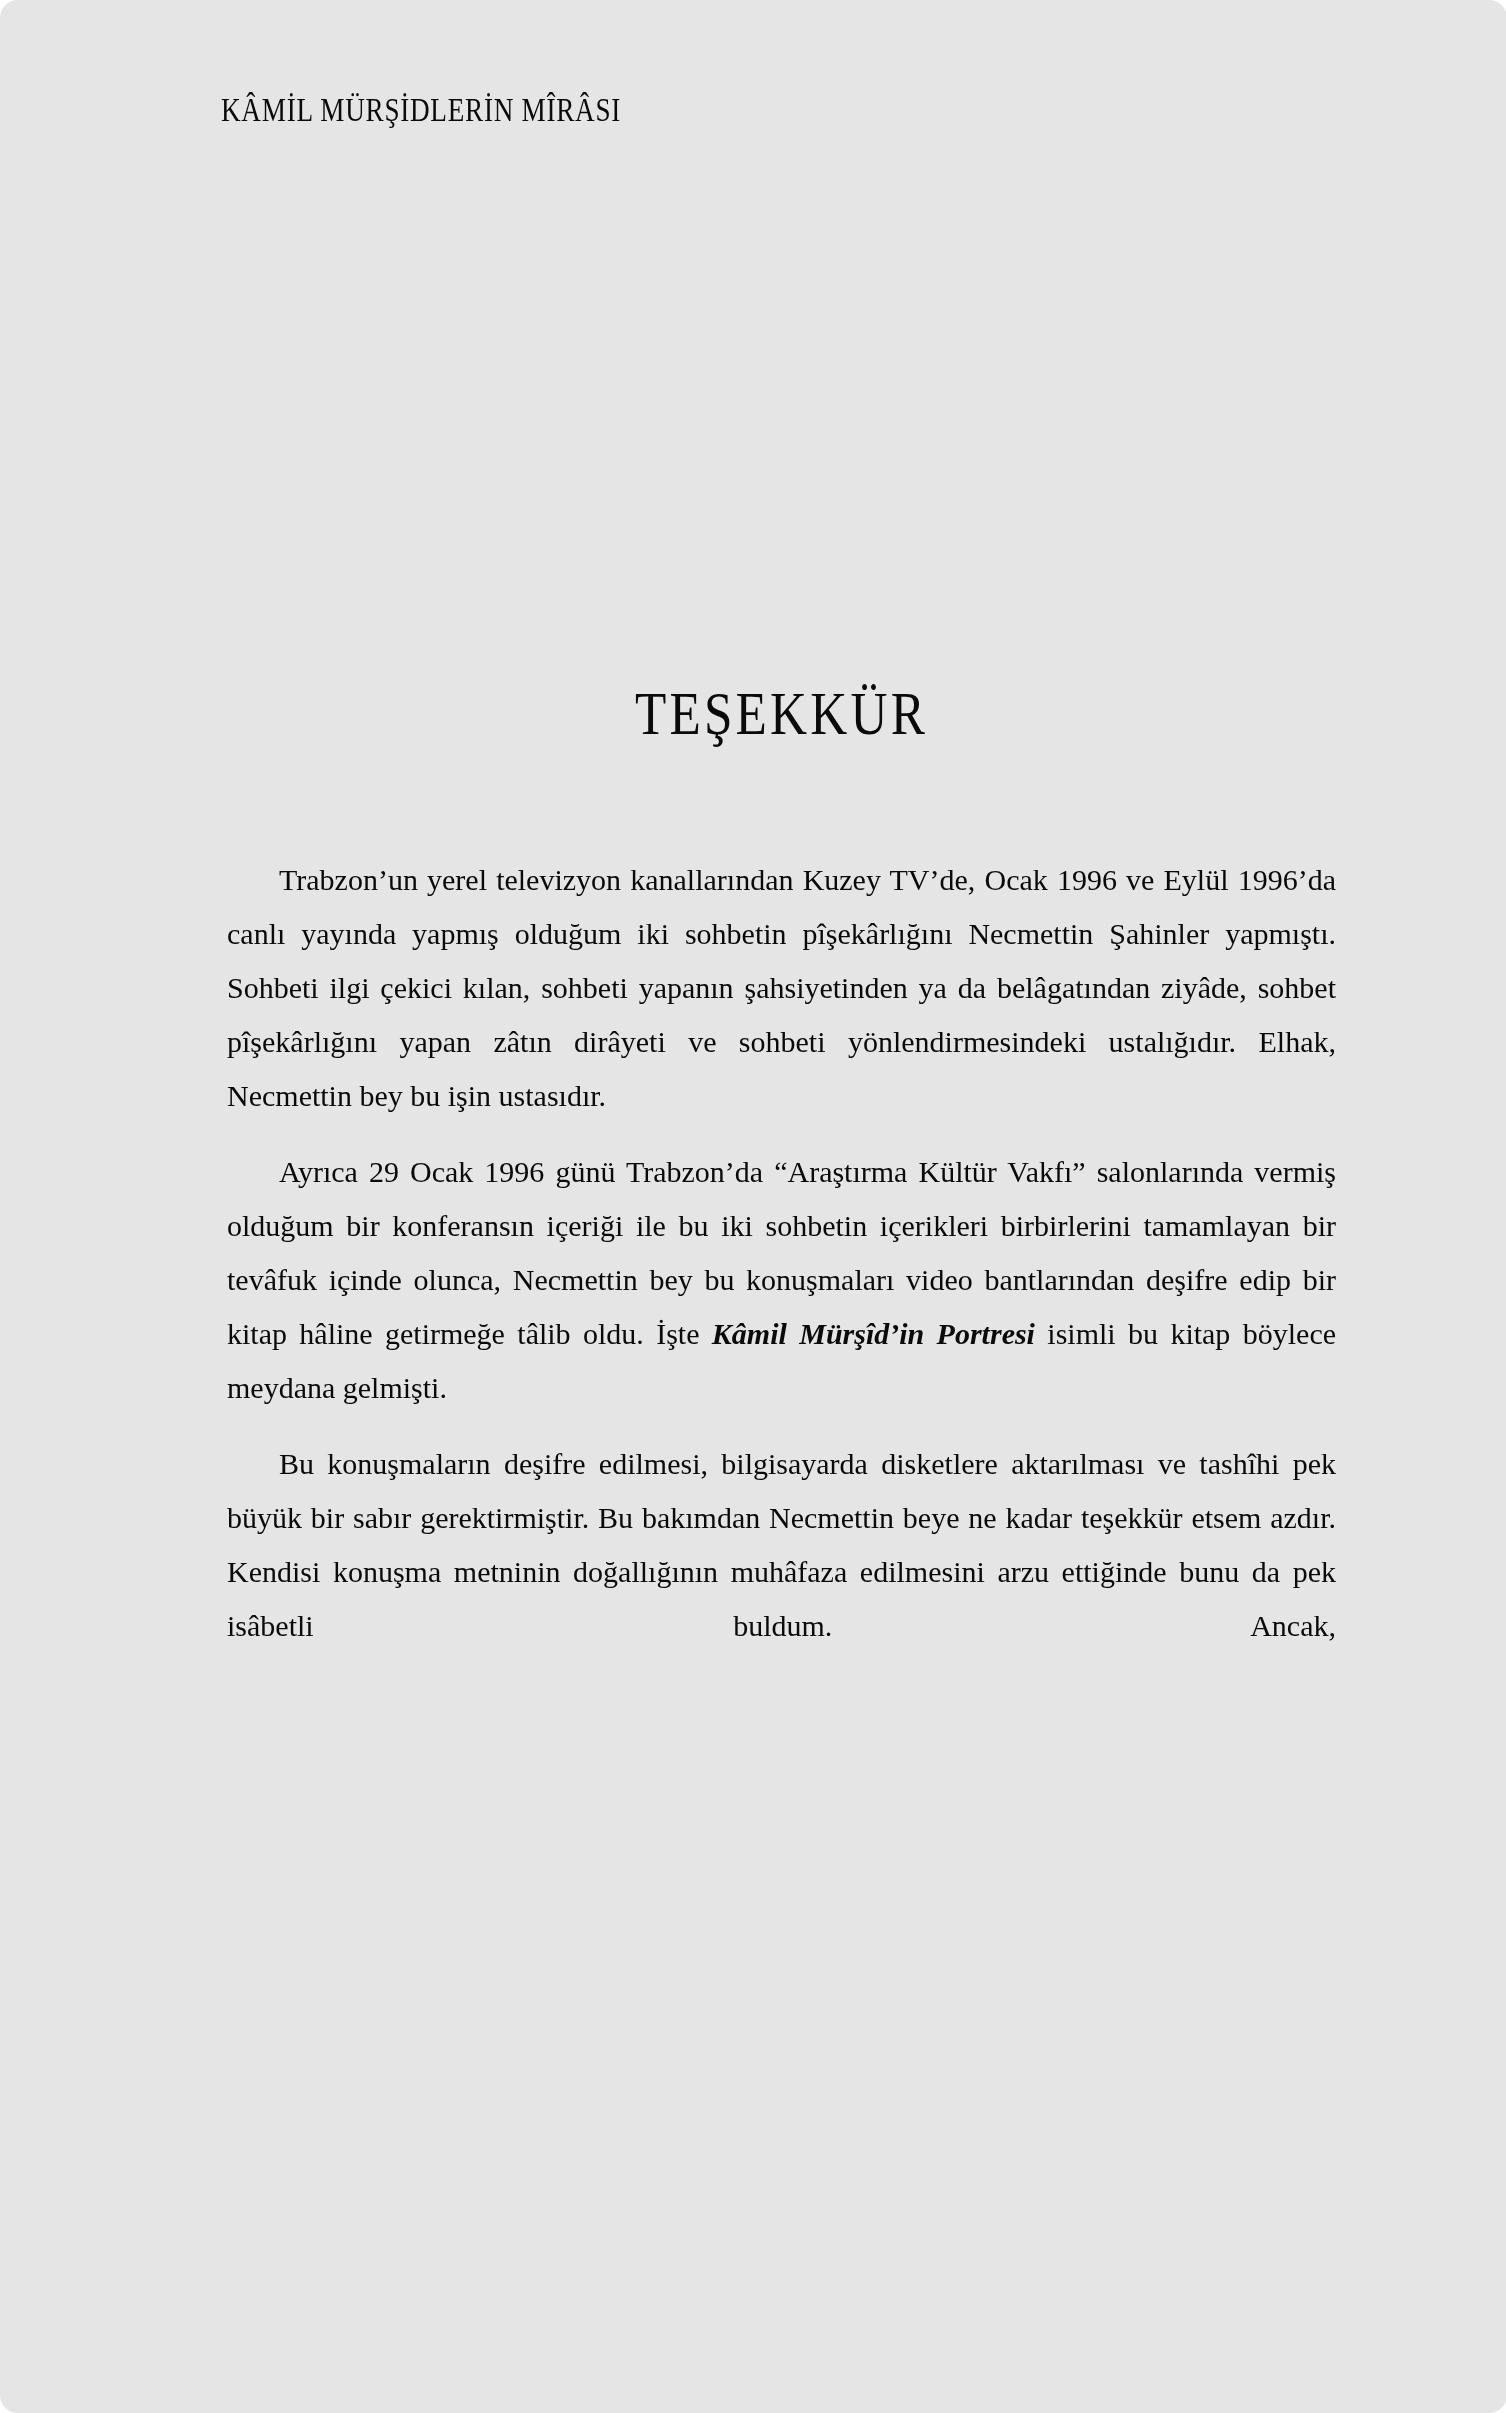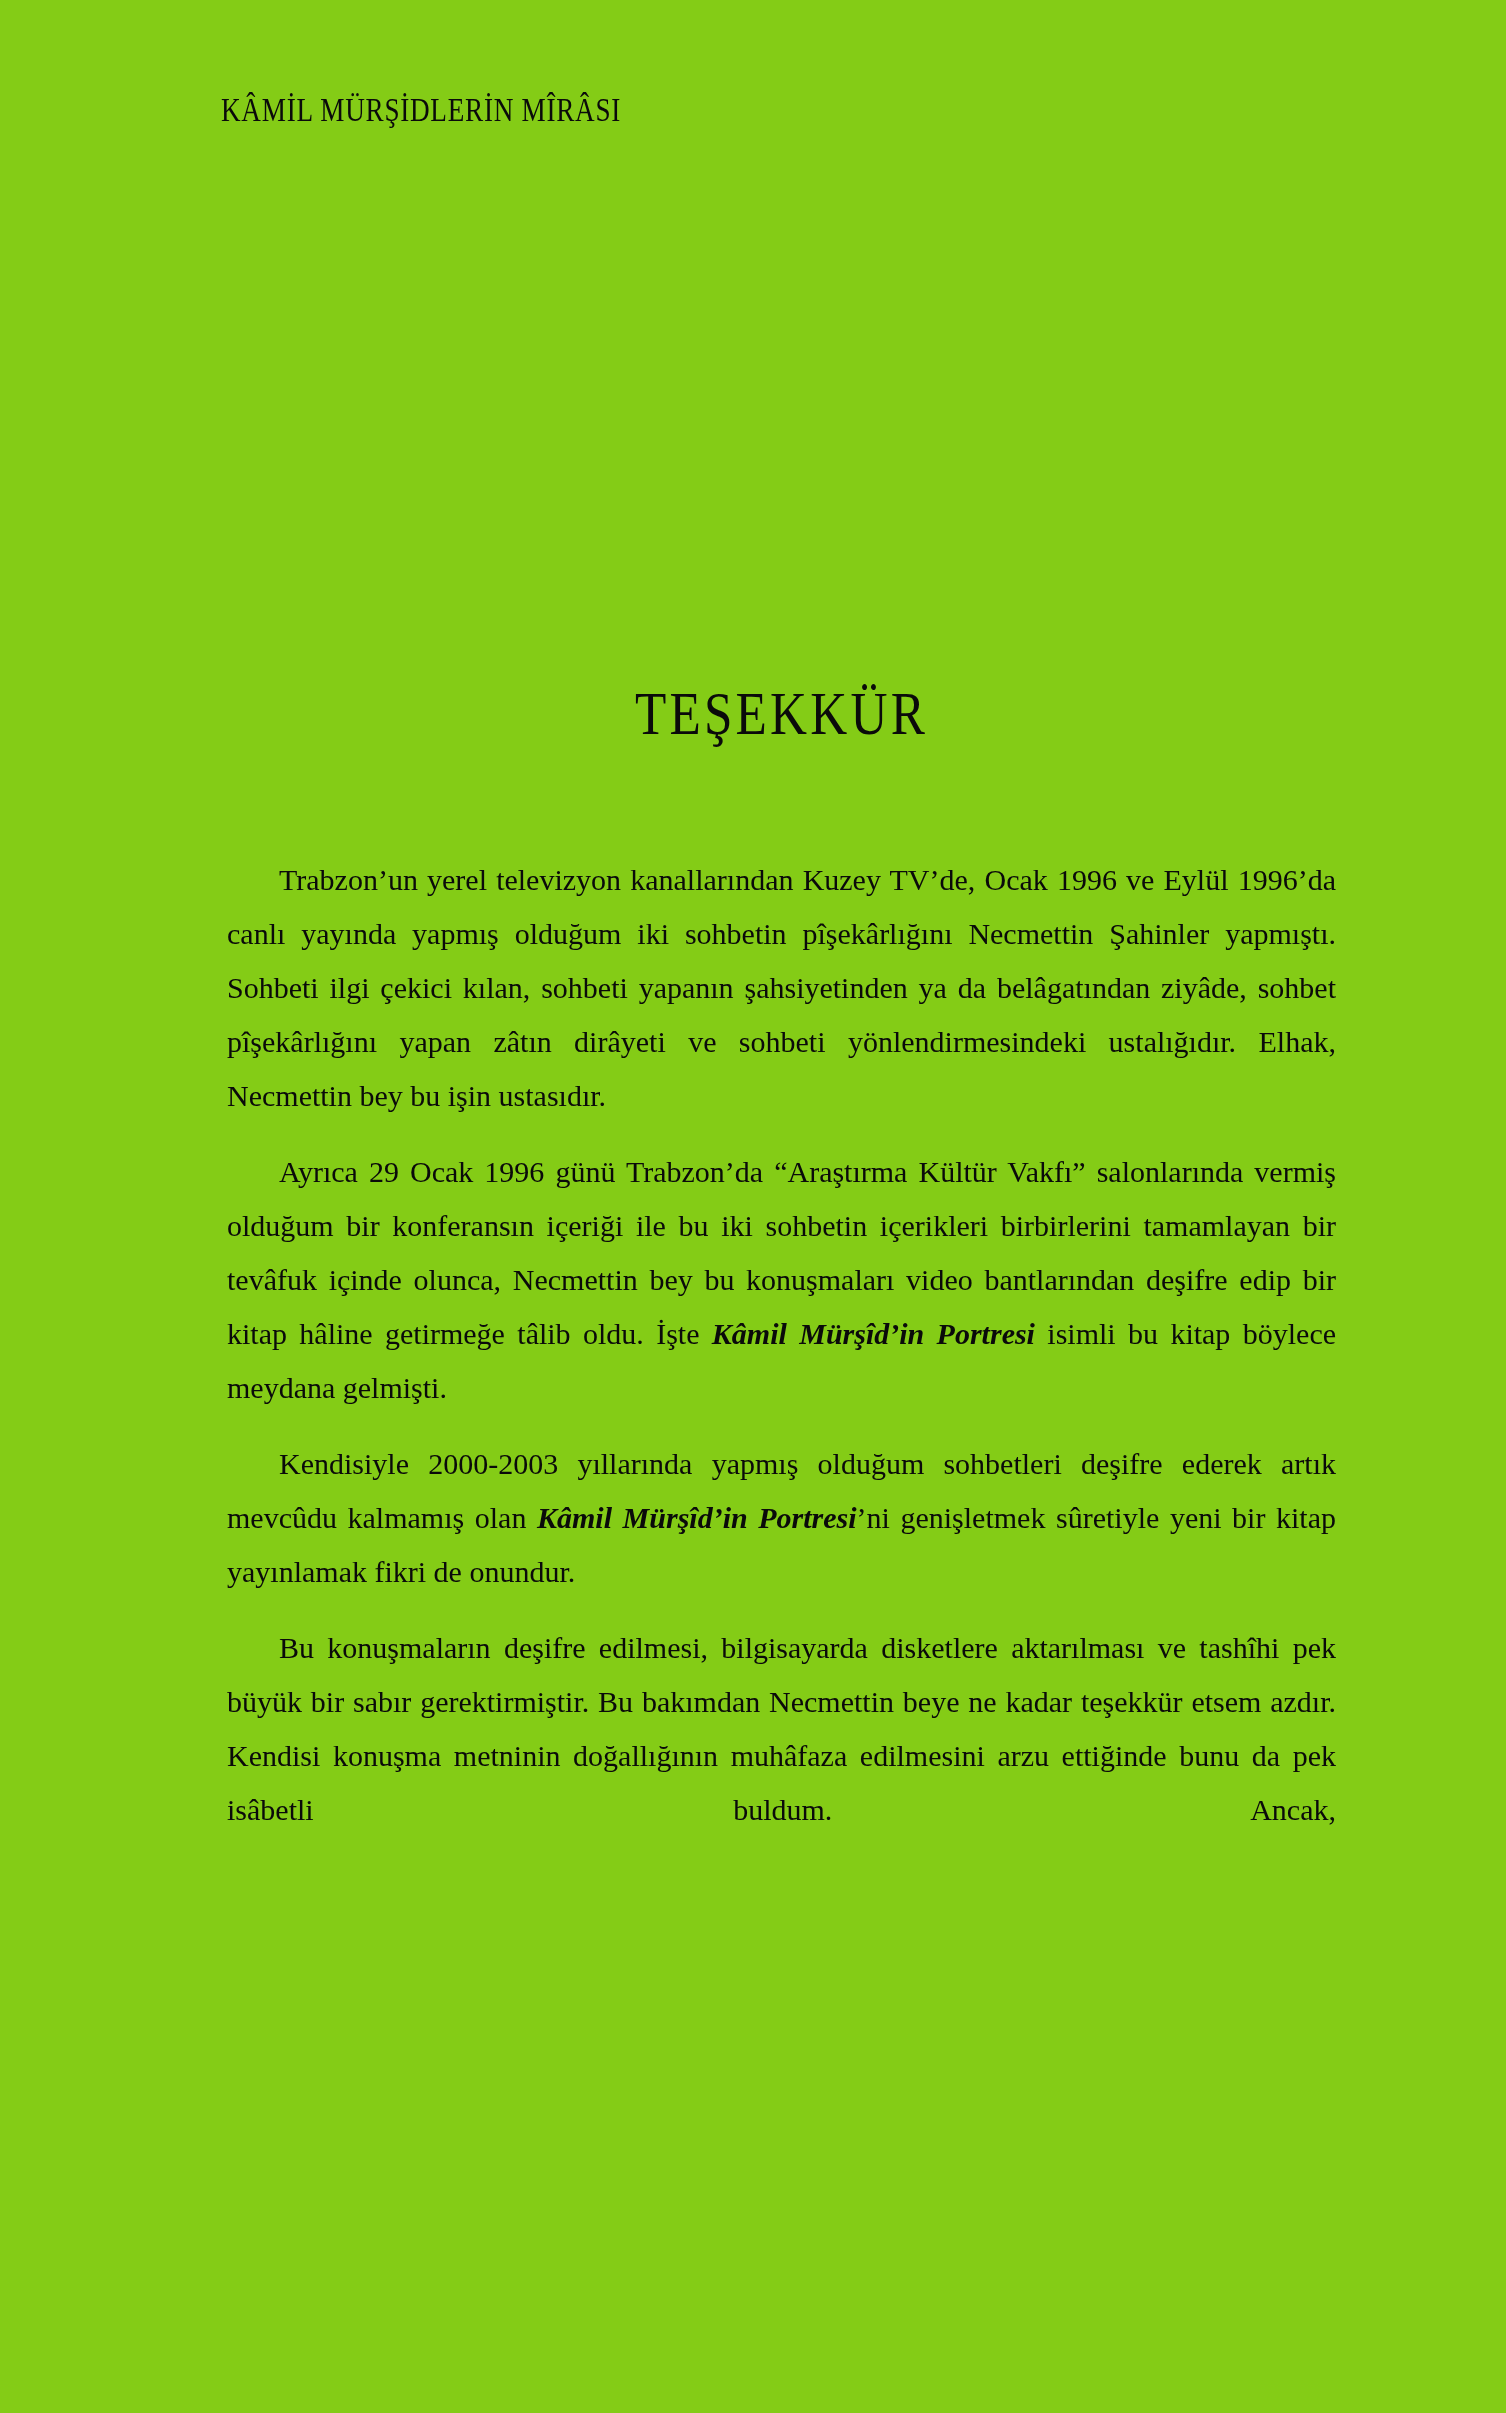--- a/index.html
+++ b/index.html
@@ -11,21 +11,22 @@
     height: 2413px;
     background: #ffffff;
     position: relative;
     font-family: "Liberation Serif", "DejaVu Serif", serif;
     color: #0a0a0a;
     overflow: hidden;
   }
   .page {
     position: absolute;
     inset: 0;
-    background: #84cc16;
+    background: #e5e5e5;
+    border-radius: 18px;
   }
   .running-header {
     position: absolute;
     left: 221px;
     top: 91px;
     font-size: 34px;
     letter-spacing: 0.9px;
     white-space: nowrap;
     transform: scaleX(0.80);
     transform-origin: 0 50%;
@@ -69,17 +70,16 @@
 <body>
 
 <div class="page">
   <div class="running-header">KÂMİL MÜRŞİDLERİN MÎRÂSI</div>
 
   <h1 class="chapter-title">TEŞEKKÜR</h1>
 
   <div class="body-text">
       <p class="para"><span>Trabzon’un yerel televizyon kanallarından Kuzey TV’de, Ocak 1996 ve Eylül 1996’da canlı yayında yapmış olduğum iki sohbetin pîşekârlığını Necmettin Şahinler yapmıştı. Sohbeti ilgi çekici kılan, sohbeti yapanın şahsiyetinden ya da belâgatından ziyâde, sohbet pîşekârlığını yapan zâtın dirâyeti ve sohbeti yönlendirmesindeki ustalığıdır. Elhak, Necmettin bey bu işin ustasıdır.</span></p>
       <p class="para"><span>Ayrıca 29 Ocak 1996 günü Trabzon’da “Araştırma Kültür Vakfı” salonlarında vermiş olduğum bir konferansın içeriği ile bu iki sohbetin içerikleri birbirlerini tamamlayan bir tevâfuk içinde olunca, Necmettin bey bu konuşmaları video bantlarından deşifre edip bir kitap hâline getirmeğe tâlib oldu. İşte </span><span class="emph">Kâmil Mürşîd’in Portresi</span><span> isimli bu kitap böylece meydana gelmişti.</span></p>
-      <p class="para"><span>Kendisiyle 2000-2003 yıllarında yapmış olduğum sohbetleri deşifre ederek artık mevcûdu kalmamış olan </span><span class="emph">Kâmil Mürşîd’in Portresi</span><span>’ni genişletmek sûretiyle yeni bir kitap yayınlamak fikri de onundur.</span></p>
       <p class="para continues"><span>Bu konuşmaların deşifre edilmesi, bilgisayarda disketlere aktarılması ve tashîhi pek büyük bir sabır gerektirmiştir. Bu bakımdan Necmettin beye ne kadar teşekkür etsem azdır. Kendisi konuşma metninin doğallığının muhâfaza edilmesini arzu ettiğinde bunu da pek isâbetli buldum. Ancak,</span></p>
     </div>
 </div>
 
 
 </body></html>

